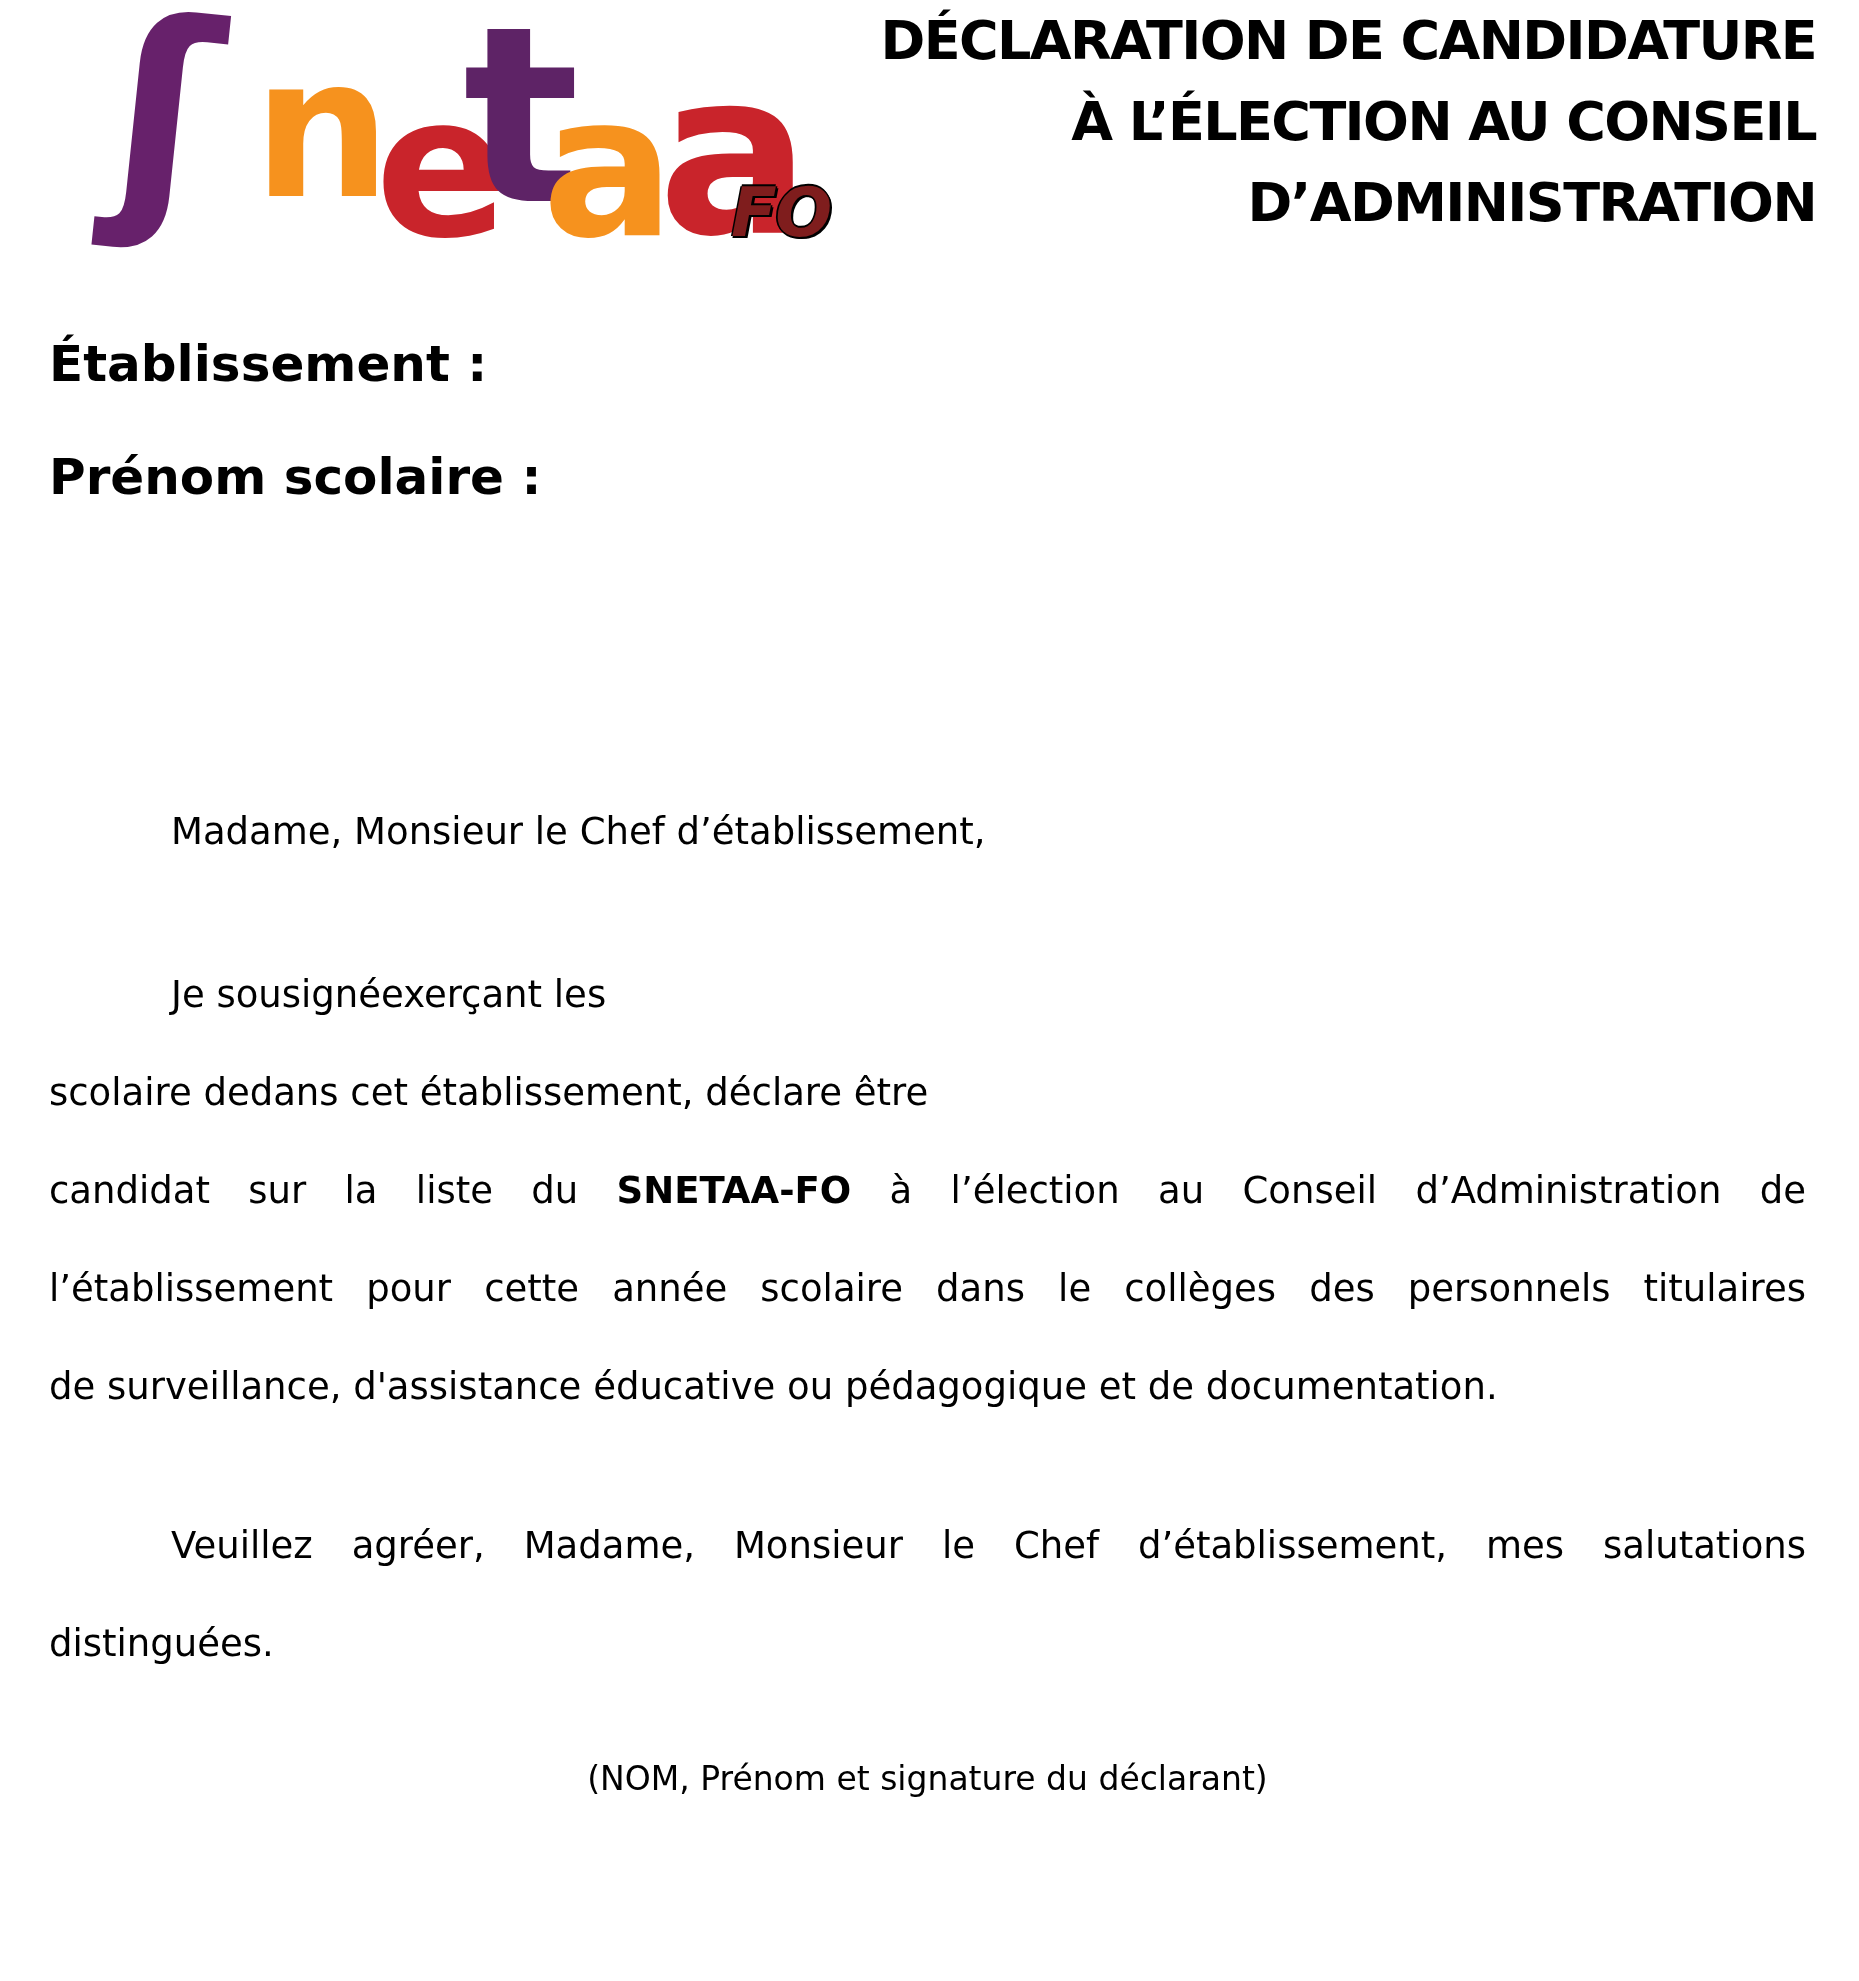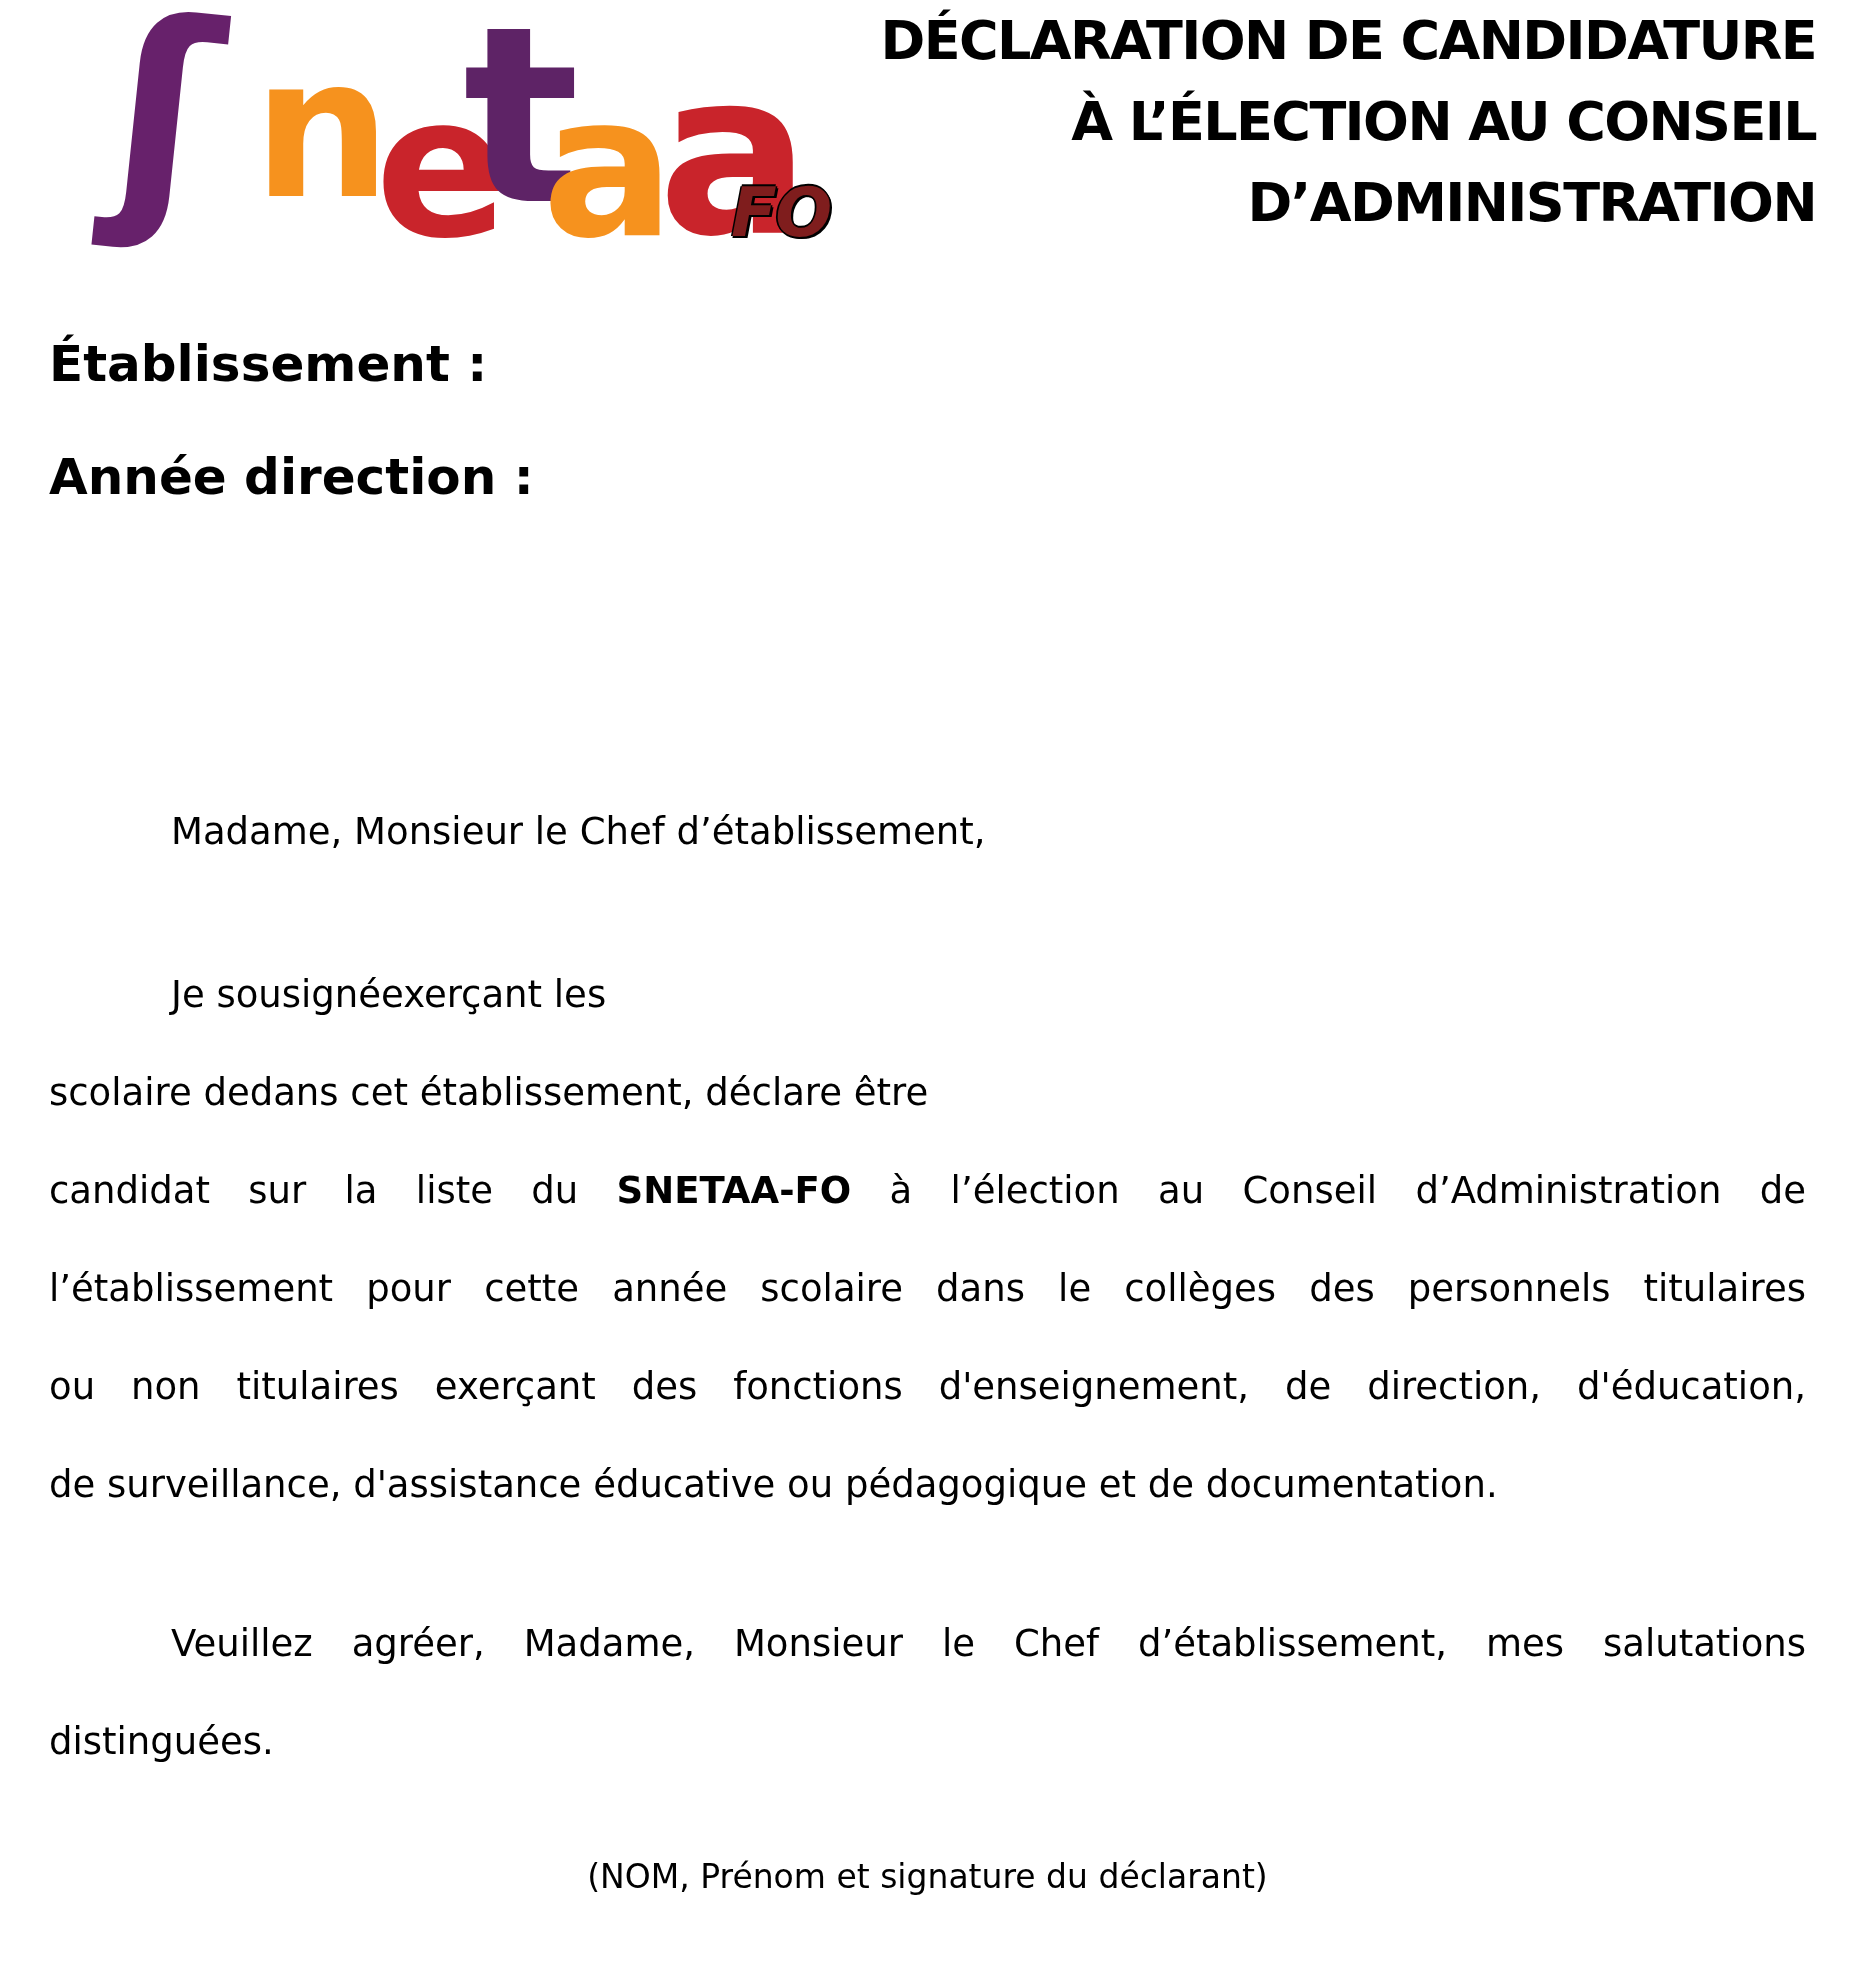--- a/index.html
+++ b/index.html
@@ -94,21 +94,21 @@
     <span class="logo-fo" style="color: #7f1d1d;">FO</span>
   </div>
 
   <div class="title-block">
     <div>DÉCLARATION DE CANDIDATURE</div>
     <div>À L’ÉLECTION AU CONSEIL</div>
     <div>D’ADMINISTRATION</div>
   </div>
 
   <div class="label-etab">Établissement :</div>
-  <div class="label-annee">Année direction :</div>
+  <div class="label-annee">Prénom scolaire :</div>
 
   <div class="body-text">
 
     <div class="line salutation indent">Madame, Monsieur le Chef d’établissement,</div>
 
     <div class="line gapline">
       <span class="first">Je sousigné</span>
       <span></span>
       <span>exerçant les</span>
     </div>
@@ -119,21 +119,20 @@
       <span>dans cet établissement, déclare être</span>
     </div>
 
     <div class="line just">
       <span>candidat sur la liste du</span>
       <b>SNETAA-FO</b>
       <span>à l’élection au Conseil d’Administration de</span>
     </div>
 
     <div class="line just">l’établissement pour cette année scolaire dans le collèges des personnels titulaires</div>
-    <div class="line just">ou non titulaires exerçant des fonctions d'enseignement, de direction, d'éducation,</div>
     <div class="line">de surveillance, d'assistance éducative ou pédagogique et de documentation.</div>
 
     <div class="line just indent p3">Veuillez agréer, Madame, Monsieur le Chef d’établissement, mes salutations</div>
     <div class="line">distinguées.</div>
 
     <div class="note">(NOM, Prénom et signature du déclarant)</div>
   </div>
 
 </div>
 

